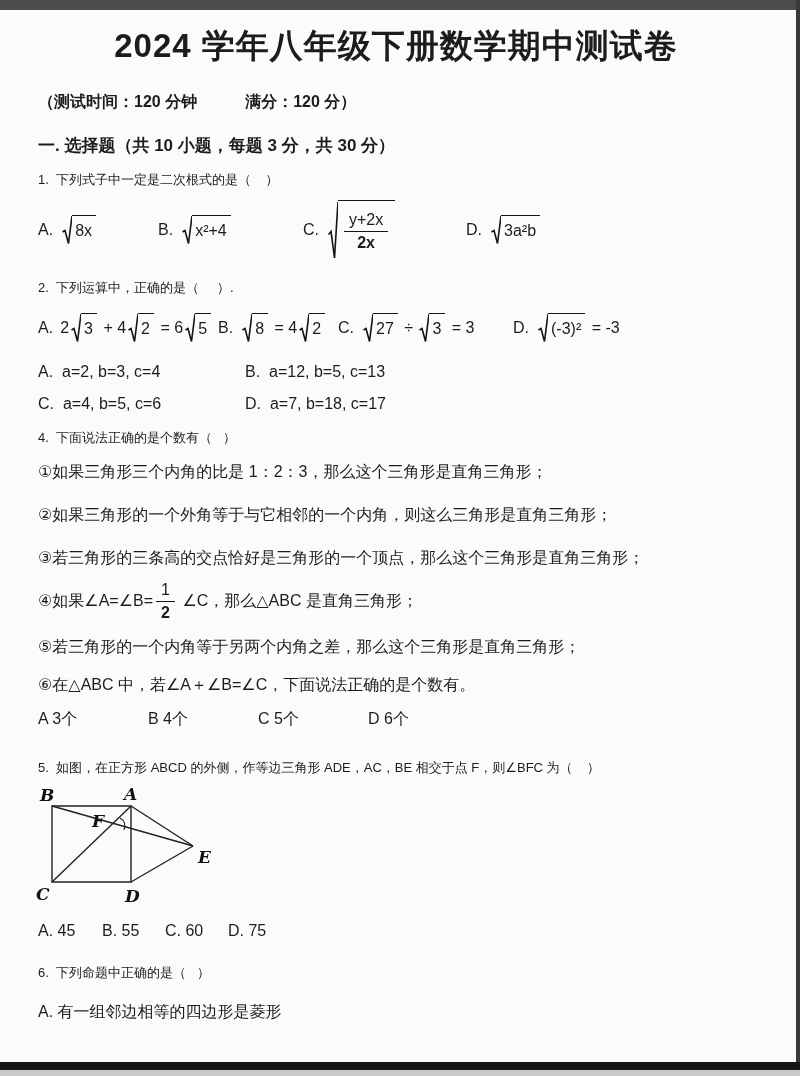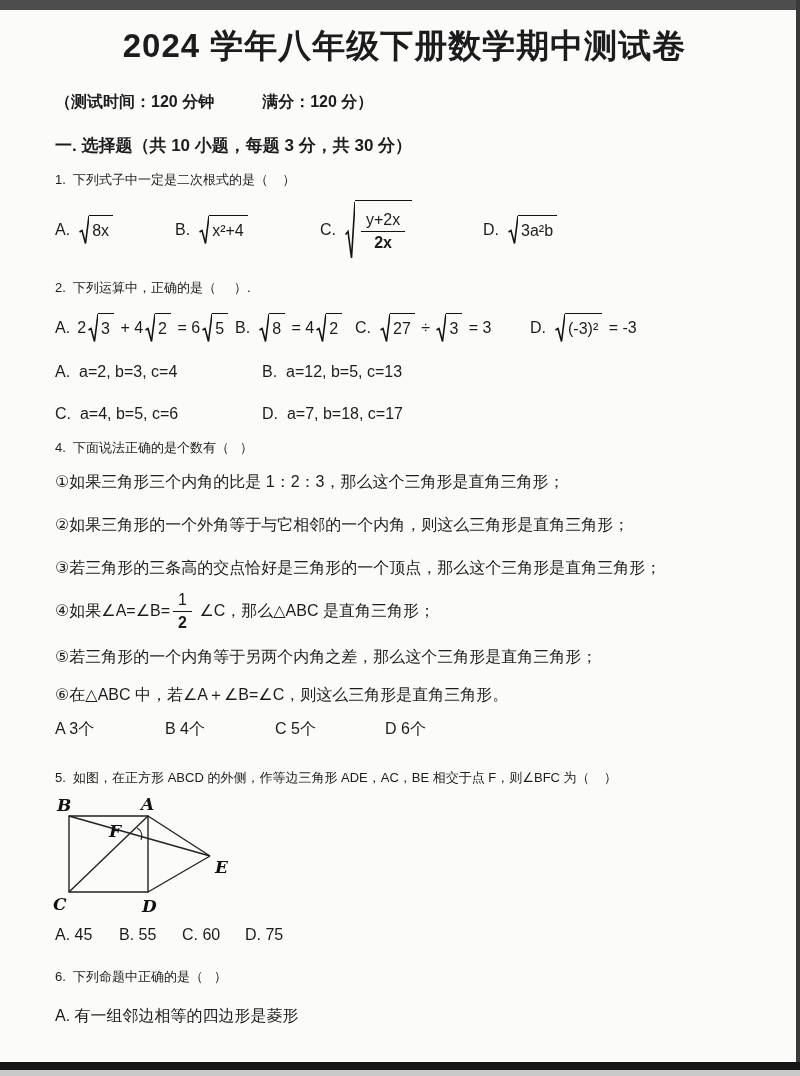--- a/index.html
+++ b/index.html
@@ -2,21 +2,21 @@
 <html><head>
 <meta charset="utf-8">
 <style>
   html,body{margin:0;padding:0;background:#e8e8e8;}
   .page{position:relative;width:800px;height:1076px;background:#fbfbfa;overflow:hidden;
         font-family:"Liberation Sans","DejaVu Sans",sans-serif;color:#1c1c1c;}
   .topbar{position:absolute;top:0;left:0;right:0;height:10px;background:#4d4d4d;}
   .rightedge{position:absolute;top:0;right:0;bottom:0;width:4px;background:#3a3a3a;}
   .botbar{position:absolute;left:0;right:0;top:1062px;height:8px;background:#161616;}
   .botgray{position:absolute;left:0;right:0;top:1070px;height:6px;background:#c9c9c9;}
-  .content{position:absolute;top:10px;left:0;width:796px;box-sizing:border-box;padding:0 42px 0 55px;}
+  .content{position:absolute;top:10px;left:0;width:796px;box-sizing:border-box;padding:0 42px 0 38px;}
 
   .title{margin:14px 0 0 0;text-align:center;font-size:33px;font-weight:bold;letter-spacing:1px;}
   .subtitle{margin-top:23px;text-align:left;font-size:16px;font-weight:bold;white-space:pre-wrap;}
   .section{margin-top:21px;font-size:17px;font-weight:bold;white-space:pre-wrap;}
 
   .qtext{font-size:13px;white-space:pre-wrap;}
   .stmt{font-size:16px;white-space:pre-wrap;}
   .optrow{display:flex;align-items:center;font-size:16px;}
   .opt{display:inline-flex;align-items:center;white-space:pre;}
   .lab{margin-right:7px;white-space:pre;}
@@ -115,39 +115,39 @@
         <span class="math"><span class="sqrt"><span class="srad"><svg viewBox="0 0 10 30" preserveAspectRatio="none" class="radsvg">
                   <polyline points="0.5,17 3,15.5 6.5,28.5 10,0.9" fill="none" stroke="#141414" stroke-width="1.6" vector-effect="non-scaling-stroke"></polyline>
                 </svg></span><span class="sbar">(-3)²</span></span><span class="mt"> = -3</span></span>
       </span>
     </div>
 
     <div class="optrow" style="margin-top:16px">
       <span class="opt" style="width:207px">A.  a=2, b=3, c=4</span>
       <span class="opt">B.  a=12, b=5, c=13</span>
     </div>
-    <div class="optrow" style="margin-top:24px">
+    <div class="optrow" style="margin-top:14px">
       <span class="opt" style="width:207px">C.  a=4, b=5, c=6</span>
       <span class="opt">D.  a=7, b=18, c=17</span>
     </div>
 
     <div class="qtext" style="margin-top:16px">4.  下面说法正确的是个数有（   ）</div>
     <div class="stmt" style="margin-top:15px">①如果三角形三个内角的比是 1：2：3，那么这个三角形是直角三角形；</div>
     <div class="stmt" style="margin-top:22px">②如果三角形的一个外角等于与它相邻的一个内角，则这么三角形是直角三角形；</div>
     <div class="stmt" style="margin-top:22px">③若三角形的三条高的交点恰好是三角形的一个顶点，那么这个三角形是直角三角形；</div>
     <div class="s4row" style="margin-top:8px">
         <span class="mt">④如果∠A=∠B=</span>
         <span class="frac">
           <span class="fnum">1</span>
           <span class="fden">2</span>
         </span>
         <span class="mt"> ∠C，那么△ABC 是直角三角形；</span>
       </div>
     <div class="stmt" style="margin-top:12px">⑤若三角形的一个内角等于另两个内角之差，那么这个三角形是直角三角形；</div>
-    <div class="stmt" style="margin-top:17px">⑥在△ABC 中，若∠A＋∠B=∠C，则这么三角形是直角三角形。</div>
+    <div class="stmt" style="margin-top:17px">⑥在△ABC 中，若∠A＋∠B=∠C，下面说法正确的是个数有。</div>
     <div class="optrow" style="margin-top:13px">
       <span class="opt" style="width:110px">A 3个</span>
       <span class="opt" style="width:110px">B 4个</span>
       <span class="opt" style="width:110px">C 5个</span>
       <span class="opt">D 6个</span>
     </div>
 
     <div class="qtext" style="margin-top:29px">5.  如图，在正方形 ABCD 的外侧，作等边三角形 ADE，AC，BE 相交于点 F，则∠BFC 为（    ）</div>
     <div class="figure" style="margin-top:9px">
       <svg viewBox="0 0 210 122">
@@ -160,21 +160,21 @@
           <path d="M 92,32 A 9,9 0 0 1 96,44" stroke-width="1.1"></path>
         </g>
       </svg>
       <span class="figlabel" style="left:12px;top:1px">B</span>
       <span class="figlabel" style="left:96px;top:0px">A</span>
       <span class="figlabel" style="left:64px;top:27px">F</span>
       <span class="figlabel" style="left:170px;top:63px">E</span>
       <span class="figlabel" style="left:8px;top:100px">C</span>
       <span class="figlabel" style="left:97px;top:102px">D</span>
     </div>
-    <div class="optrow" style="margin-top:8px">
+    <div class="optrow" style="margin-top:14px">
       <span class="opt" style="width:64px">A. 45</span>
       <span class="opt" style="width:63px">B. 55</span>
       <span class="opt" style="width:63px">C. 60</span>
       <span class="opt">D. 75</span>
     </div>
 
     <div class="qtext" style="margin-top:24px">6.  下列命题中正确的是（   ）</div>
     <div class="stmt" style="margin-top:20px">A. 有一组邻边相等的四边形是菱形</div>
 
   </div>

